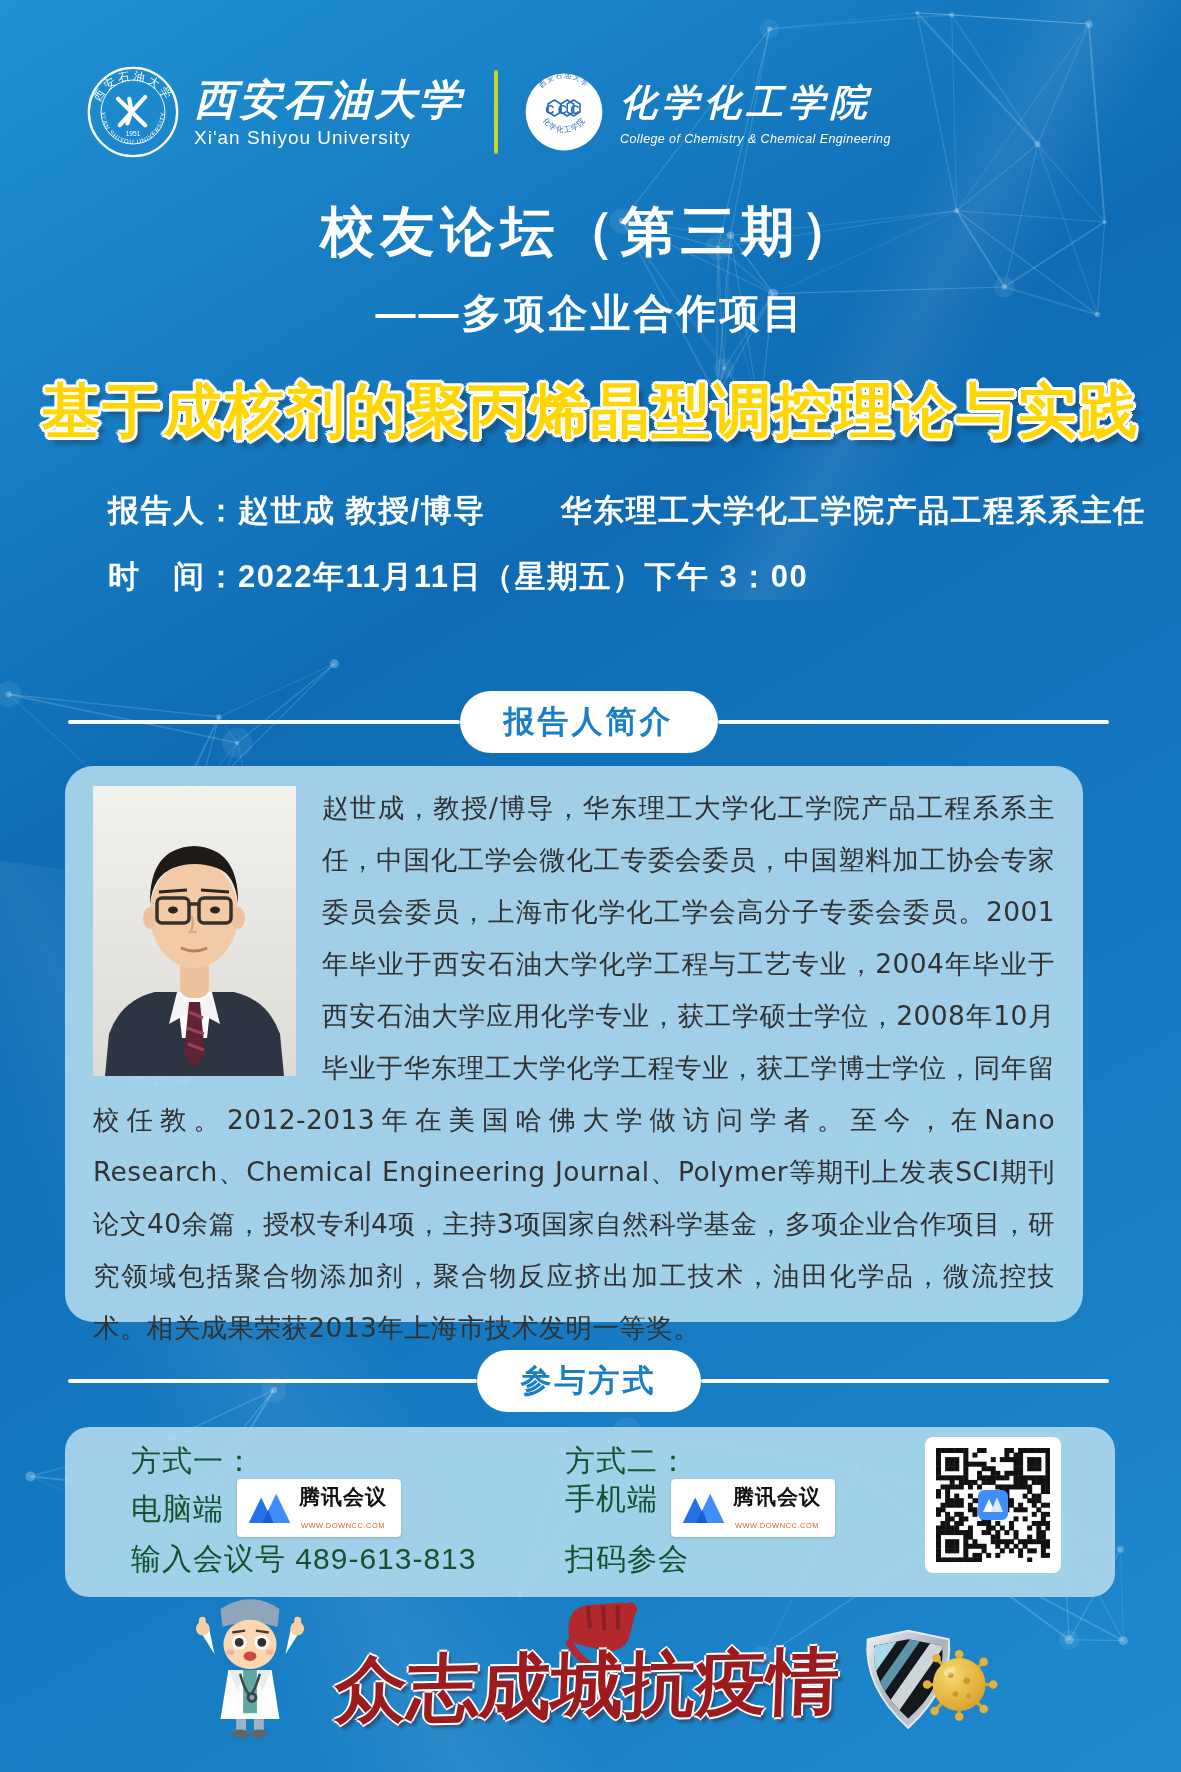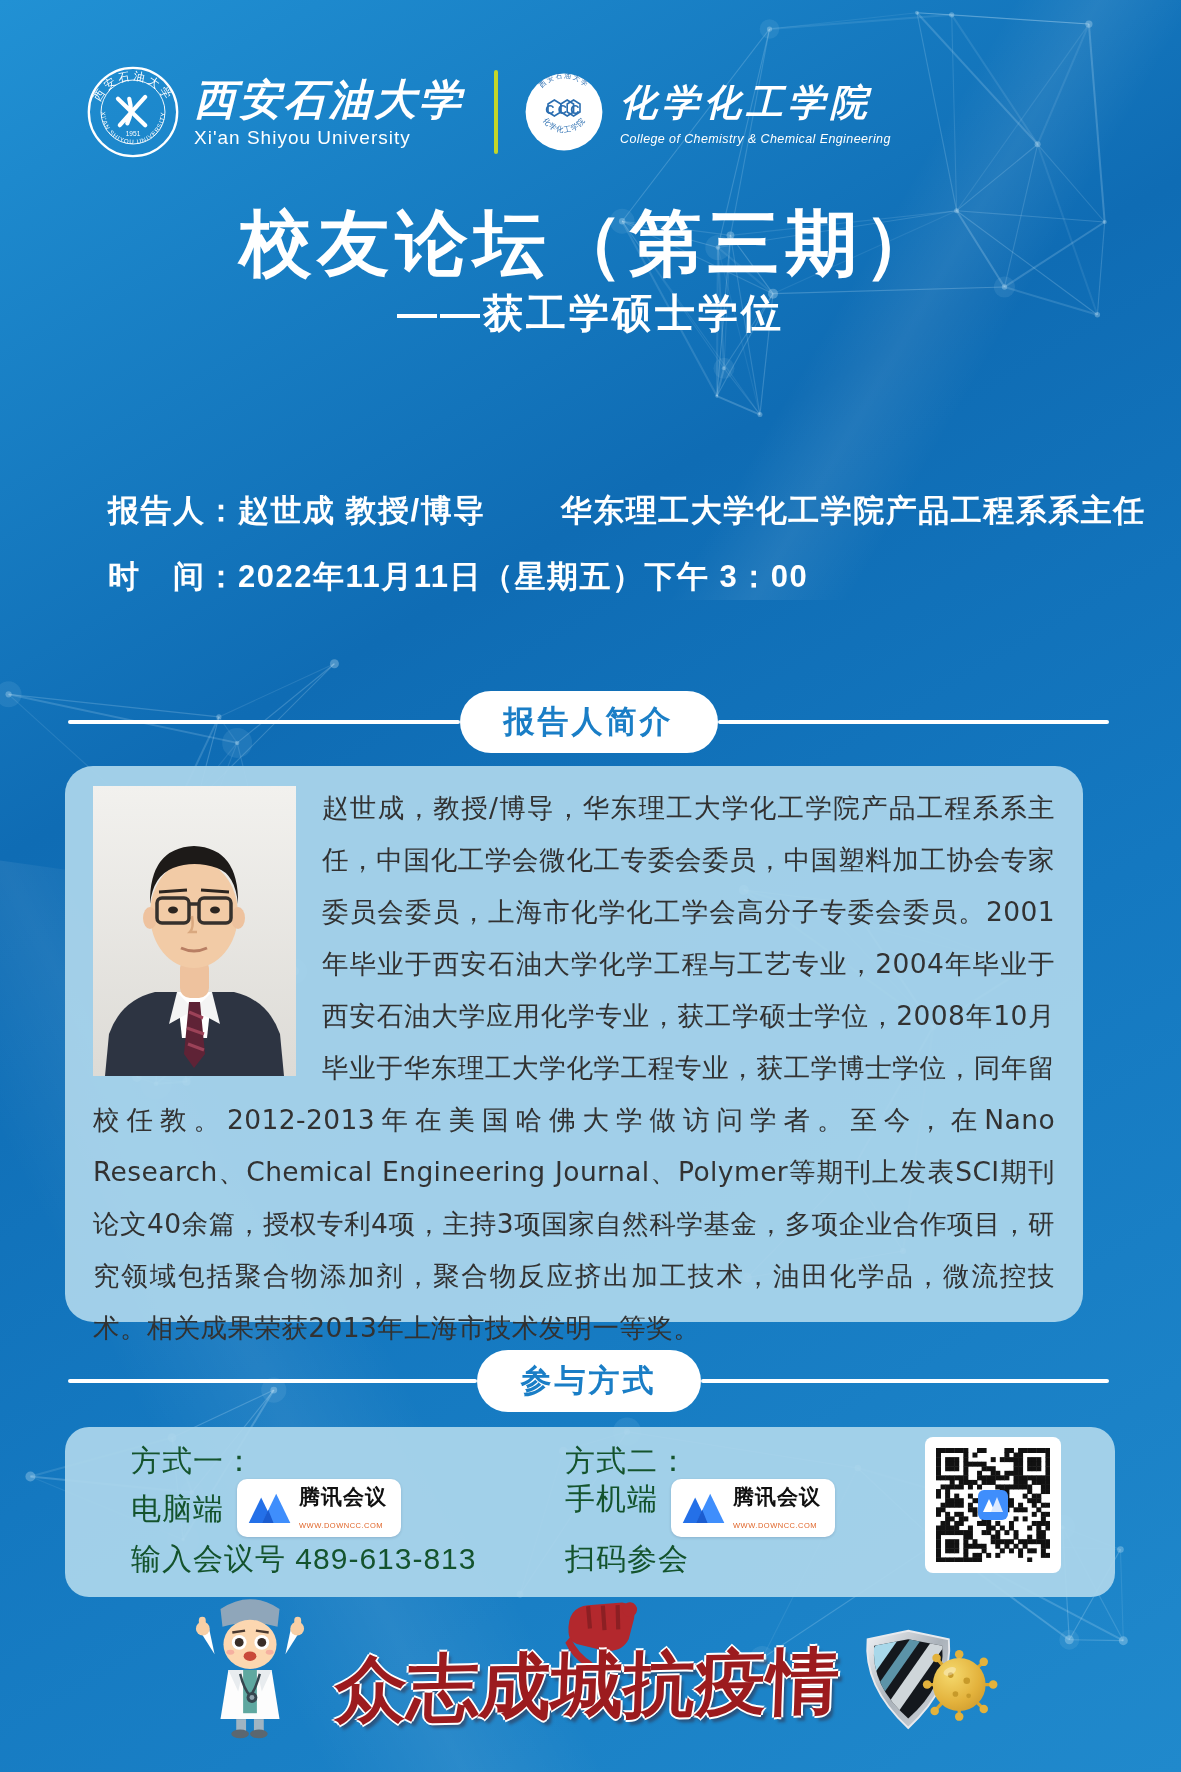--- a/index.html
+++ b/index.html
@@ -23,21 +23,21 @@
   .uni-en{font-size:19px;letter-spacing:1px;margin-top:3px;}
   .vdivider{width:4px;height:84px;background:#c3d629;margin:0 26px 0 30px;border-radius:2px;}
   .ccc-seal{width:80px;height:80px;flex:0 0 auto;}
   .college-name{margin-left:16px;}
   .college-zh{font-family:"DejaVu Serif","Liberation Serif",serif;font-style:italic;font-weight:bold;
     font-size:37px;letter-spacing:5px;white-space:nowrap;}
   .college-en{font-size:12.5px;letter-spacing:.4px;margin-top:4px;font-style:italic;}
 
   
   .forum-title{left:0;top:196px;width:100%;text-align:center;color:#fff;font-weight:bold;
-    font-size:72px;letter-spacing:6px;white-space:nowrap;}
+    font-size:54px;letter-spacing:6px;white-space:nowrap;}
   .forum-sub{left:0;top:286px;width:100%;text-align:center;color:#fff;font-weight:bold;
     font-size:40px;letter-spacing:3px;white-space:nowrap;}
   .lecture-title{left:0;top:372px;width:100%;text-align:center;white-space:nowrap;
     font-size:59px;font-weight:900;color:#ffd600;letter-spacing:2px;
     font-family:"DejaVu Sans","Liberation Sans",sans-serif;
     text-shadow:3px 0 0 #fff,-3px 0 0 #fff,0 3px 0 #fff,0 -3px 0 #fff,
       2px 2px 0 #fff,-2px -2px 0 #fff,2px -2px 0 #fff,-2px 2px 0 #fff,
       6px 7px 4px rgba(30,30,30,.35);}
 
   
@@ -59,22 +59,22 @@
   .portrait{float:left;width:203px;height:290px;margin:4px 26px 4px 0;background:#e9e7e3;}
   .bio-text{margin:0;font-size:26.5px;line-height:52px;color:#323232;text-align:justify;
     letter-spacing:.4px;font-family:"DejaVu Sans","Liberation Sans",sans-serif;}
 
   
   .part-panel{left:65px;top:1427px;width:1050px;height:170px;background:rgba(172,214,236,.93);
     border-radius:24px;box-sizing:border-box;}
   .p-text{position:absolute;font-size:30px;color:#14532d;letter-spacing:1px;white-space:nowrap;}
   .m1-label{left:66px;top:14px;}   .m1-device{left:66px;top:62px;}   .m1-action{left:66px;top:112px;}
   .m2-label{left:500px;top:14px;}  .m2-device{left:500px;top:52px;}  .m2-action{left:500px;top:112px;}
-  .badge{position:absolute;display:flex;align-items:center;background:#fff;border-radius:10px;
-    padding:7px 14px 7px 10px;box-shadow:0 1px 3px rgba(0,0,50,.15);}
+  .badge{position:absolute;display:flex;align-items:center;background:#fff;border-radius:4px;
+    padding:7px 14px 7px 10px;box-shadow:0 1px 3px rgba(0,0,50,.15);text-align:center;}
   #badge1{left:172px;top:52px;}
   #badge2{left:606px;top:52px;}
   .badge svg{width:46px;height:34px;}
   .badge-txt{margin-left:6px;line-height:1;}
   .badge-name{font-size:21px;font-weight:bold;color:#101010;letter-spacing:1px;}
   .badge-url{font-size:7.5px;color:#e0662a;letter-spacing:.5px;margin-top:15px;}
   .qr-box{position:absolute;right:54px;top:10px;width:136px;height:136px;background:#fff;
     border-radius:8px;display:flex;align-items:center;justify-content:center;}
   .qr-logo{position:absolute;width:30px;height:30px;}
 
@@ -313,21 +313,22 @@
       </g>
       <text x="50" y="53" font-size="16" font-weight="bold" fill="#2a6db0" text-anchor="middle" letter-spacing="4">CCC</text>
     </svg>
     <div class="college-name">
       <div class="college-zh">化学化工学院</div>
       <div class="college-en">College of Chemistry &amp; Chemical Engineering</div>
     </div>
   </div>
 
   <div class="layer forum-title">校友论坛（第三期）</div>
-  <div class="layer forum-sub">——获工学硕士学位</div>
+  <div class="layer forum-sub">——多项企业合作项目</div>
+  <div class="layer lecture-title">基于成核剂的聚丙烯晶型调控理论与实践</div>
 
   <div class="layer info">
     <div class="info-row">
       <span class="lbl">报告人：</span><span>赵世成  教授/博导　　 华东理工大学化工学院产品工程系系主任</span>
     </div>
     <div class="info-row">
       <span class="lbl">时　间：</span><span>2022年11月11日（星期五）下午 3：00</span>
     </div>
   </div>
 

